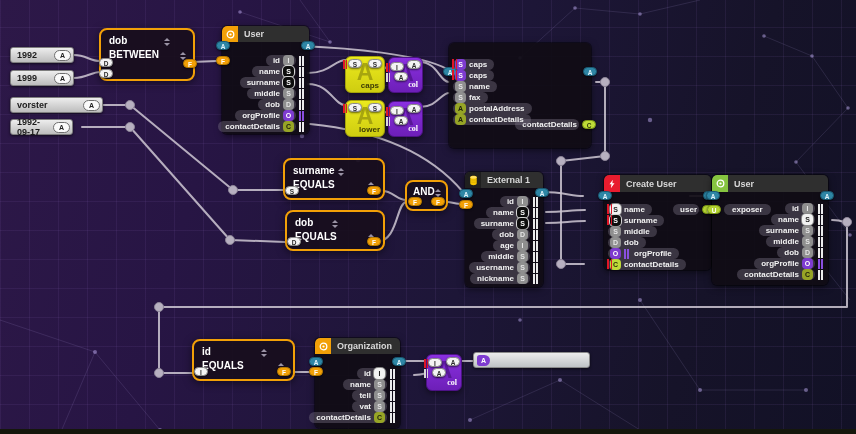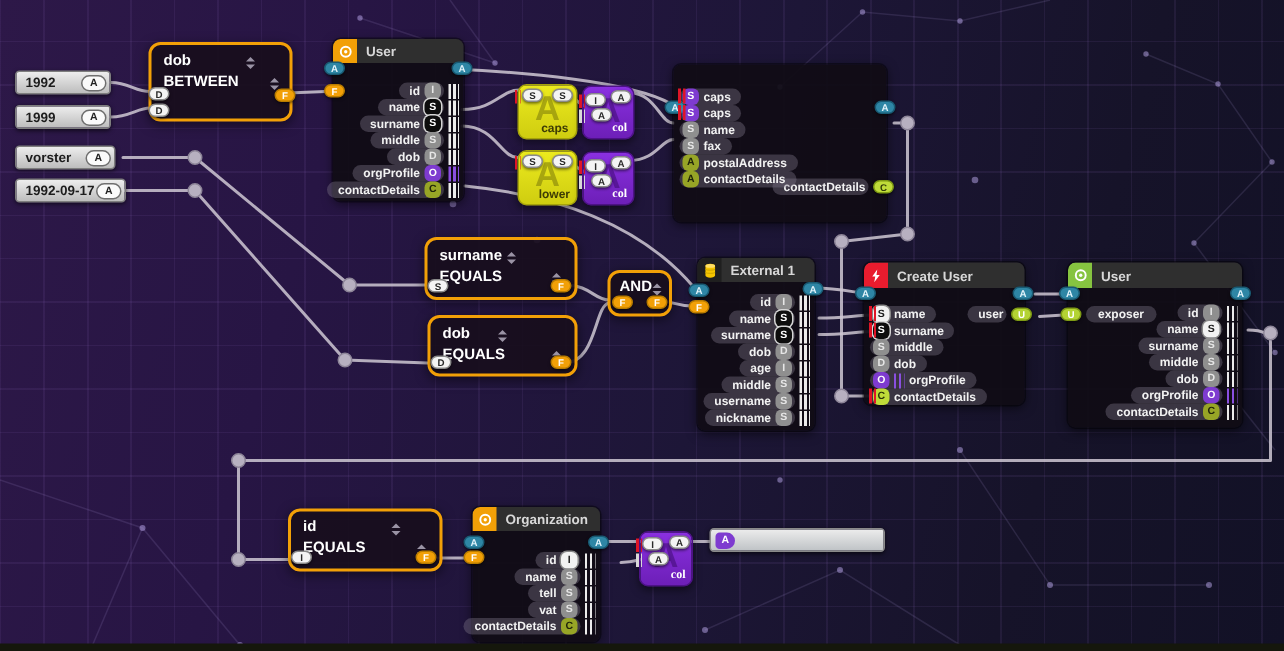--- a/index.html
+++ b/index.html
@@ -166,25 +166,25 @@
     </svg>
 
   <div class="lit" style="left:10px;top:47px;width:64px">
     <span class="lit-text">1992</span>
     <span class="lit-badge">A</span>
   </div>
   <div class="lit" style="left:10px;top:70px;width:64px">
     <span class="lit-text">1999</span>
     <span class="lit-badge">A</span>
   </div>
-  <div class="lit" style="left:10px;top:97px;width:67px">
+  <div class="lit" style="left:10px;top:97px;width:93px">
     <span class="lit-text">vorster</span>
     <span class="lit-badge">A</span>
   </div>
-  <div class="lit" style="left:10px;top:119px;width:74px">
+  <div class="lit" style="left:10px;top:119px;width:63px">
     <span class="lit-text">1992-09-17</span>
     <span class="lit-badge">A</span>
   </div>
 
   <div class="fnode" style="left:99px;top:28px;width:96px;height:53px">
     <div class="ftitle">dob</div>
     <span class="sort" style="left:62px;top:8px"></span>
     <div class="fop">BETWEEN</div>
     <span class="sort" style="right:6px;top:22px"></span>
     <span class="port p-w" style="left:-2px;top:28px">D</span>
@@ -435,21 +435,21 @@
       <div class="frow">
           <span class="fpill">
             <span class="flabel">nickname</span>
             <span class="badge b-grey">S</span>
           </span>
           <span class="bars"></span>
         </div>
     </div>
   </div>
 
-  <div class="node" style="left:576px;top:175px;width:107px;height:95px">
+  <div class="node" style="left:604px;top:175px;width:107px;height:95px">
     <div class="nhead" style="height:17px">
       <span class="nicon ic-red" style="height:17px">
         <svg viewBox="0 0 12 12" width="10" height="10">
             <path d="M7 .8 3 6.4h2.4L4.6 11 9 5.2H6.4z" fill="#fff"></path>
           </svg>
       </span>
       <span class="ntitle">Create User</span>
     </div>
     <span class="port p-a" style="left:-6px;top:16px">A</span>
     <span class="port p-a" style="right:-6px;top:16px">A</span>

